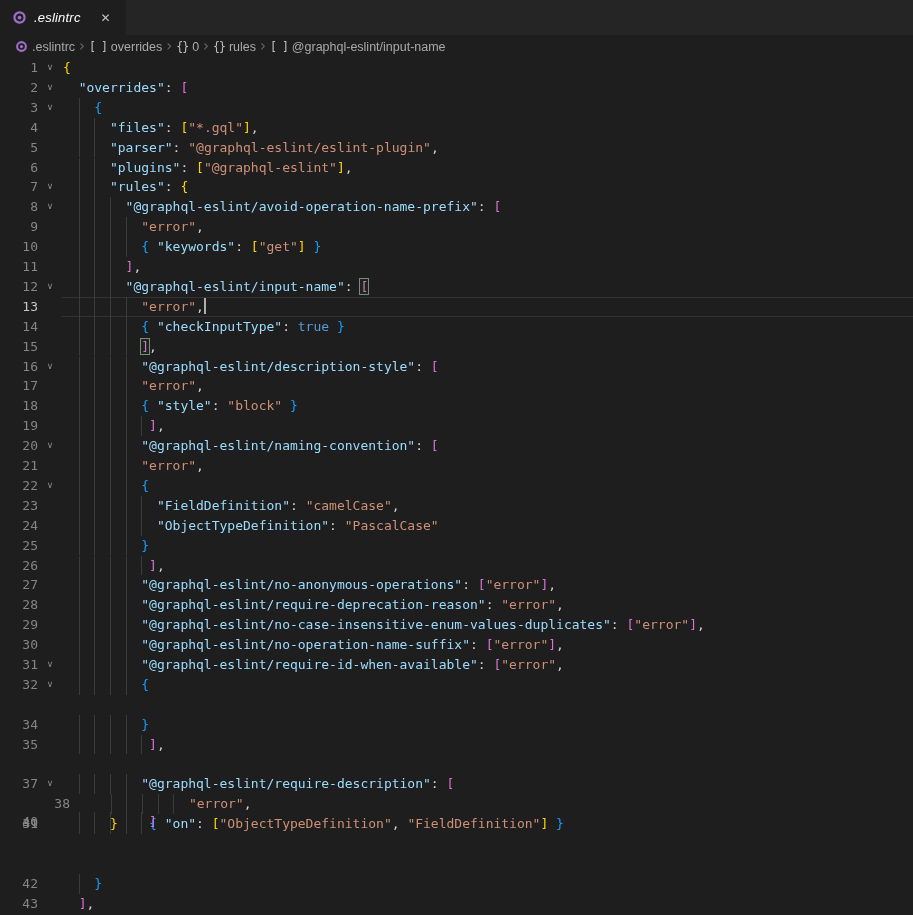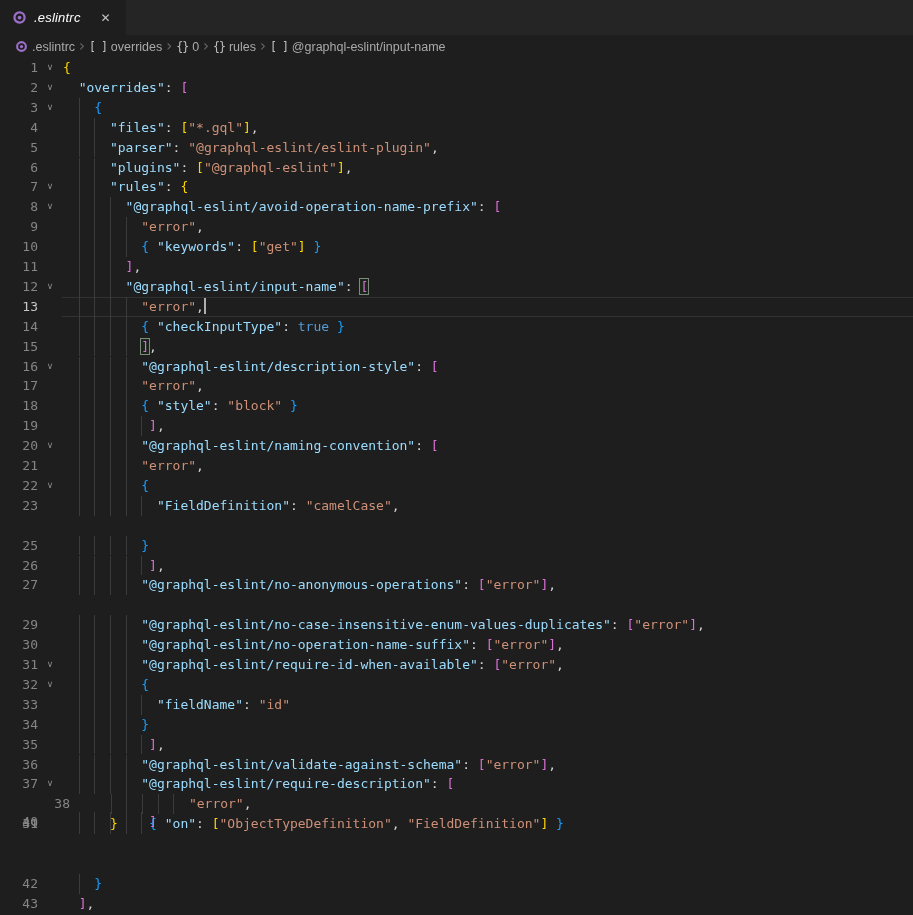--- a/index.html
+++ b/index.html
@@ -264,20 +264,29 @@
       </div>
       <div class="line" style="top: 437.8px;">
         <div class="guide" style="left: 78.652px;"></div>
         <div class="guide" style="left: 94.304px;"></div>
         <div class="guide" style="left: 109.956px;"></div>
         <div class="guide" style="left: 125.608px;"></div>
         <div class="guide" style="left: 141.26px;"></div>
         <div class="num">23</div>
         <div class="code" style="padding-left: 94.912px;"><span class="tk-k">"FieldDefinition"</span><span class="tk-p">: </span><span class="tk-s">"camelCase"</span><span class="tk-p">,</span></div>
       </div>
+      <div class="line" style="top: 457.7px;">
+        <div class="guide" style="left: 78.652px;"></div>
+        <div class="guide" style="left: 94.304px;"></div>
+        <div class="guide" style="left: 109.956px;"></div>
+        <div class="guide" style="left: 125.608px;"></div>
+        <div class="guide" style="left: 141.26px;"></div>
+        <div class="num">24</div>
+        <div class="code" style="padding-left: 94.912px;"><span class="tk-k">"ObjectTypeDefinition"</span><span class="tk-p">: </span><span class="tk-s">"PascalCase"</span></div>
+      </div>
       <div class="line" style="top: 477.6px;">
         <div class="guide" style="left: 78.652px;"></div>
         <div class="guide" style="left: 94.304px;"></div>
         <div class="guide" style="left: 109.956px;"></div>
         <div class="guide" style="left: 125.608px;"></div>
         <div class="num">25</div>
         <div class="code" style="padding-left: 79.26px;"><span class="tk-b3">}</span></div>
       </div>
       <div class="line" style="top: 497.5px;">
         <div class="guide" style="left: 78.652px;"></div>
@@ -289,20 +298,28 @@
         <div class="code" style="padding-left: 87.086px;"><span class="tk-b2">]</span><span class="tk-p">,</span></div>
       </div>
       <div class="line" style="top: 517.4px;">
         <div class="guide" style="left: 78.652px;"></div>
         <div class="guide" style="left: 94.304px;"></div>
         <div class="guide" style="left: 109.956px;"></div>
         <div class="guide" style="left: 125.608px;"></div>
         <div class="num">27</div>
         <div class="code" style="padding-left: 79.26px;"><span class="tk-k">"@graphql-eslint/no-anonymous-operations"</span><span class="tk-p">: </span><span class="tk-b2">[</span><span class="tk-s">"error"</span><span class="tk-b2">]</span><span class="tk-p">,</span></div>
       </div>
+      <div class="line" style="top: 537.3px;">
+        <div class="guide" style="left: 78.652px;"></div>
+        <div class="guide" style="left: 94.304px;"></div>
+        <div class="guide" style="left: 109.956px;"></div>
+        <div class="guide" style="left: 125.608px;"></div>
+        <div class="num">28</div>
+        <div class="code" style="padding-left: 79.26px;"><span class="tk-k">"@graphql-eslint/require-deprecation-reason"</span><span class="tk-p">: </span><span class="tk-s">"error"</span><span class="tk-p">,</span></div>
+      </div>
       <div class="line" style="top: 557.2px;">
         <div class="guide" style="left: 78.652px;"></div>
         <div class="guide" style="left: 94.304px;"></div>
         <div class="guide" style="left: 109.956px;"></div>
         <div class="guide" style="left: 125.608px;"></div>
         <div class="num">29</div>
         <div class="code" style="padding-left: 79.26px;"><span class="tk-k">"@graphql-eslint/no-case-insensitive-enum-values-duplicates"</span><span class="tk-p">: </span><span class="tk-b2">[</span><span class="tk-s">"error"</span><span class="tk-b2">]</span><span class="tk-p">,</span></div>
       </div>
       <div class="line" style="top: 577.1px;">
         <div class="guide" style="left: 78.652px;"></div>
@@ -323,53 +340,36 @@
       </div>
       <div class="line" style="top: 616.9px;">
         <div class="guide" style="left: 78.652px;"></div>
         <div class="guide" style="left: 94.304px;"></div>
         <div class="guide" style="left: 109.956px;"></div>
         <div class="guide" style="left: 125.608px;"></div>
         <div class="num">32</div>
         <div class="fold">∨</div>
         <div class="code" style="padding-left: 79.26px;"><span class="tk-b3">{</span></div>
       </div>
-      <div class="line" style="top: 636.8px;">
-        <div class="guide" style="left: 78.652px;"></div>
-        <div class="guide" style="left: 94.304px;"></div>
-        <div class="guide" style="left: 109.956px;"></div>
-        <div class="guide" style="left: 125.608px;"></div>
-        <div class="guide" style="left: 141.26px;"></div>
-        <div class="num">33</div>
-        <div class="code" style="padding-left: 94.912px;"><span class="tk-k">"fieldName"</span><span class="tk-p">: </span><span class="tk-s">"id"</span></div>
-      </div>
       <div class="line" style="top: 656.7px;">
         <div class="guide" style="left: 78.652px;"></div>
         <div class="guide" style="left: 94.304px;"></div>
         <div class="guide" style="left: 109.956px;"></div>
         <div class="guide" style="left: 125.608px;"></div>
         <div class="num">34</div>
         <div class="code" style="padding-left: 79.26px;"><span class="tk-b3">}</span></div>
       </div>
       <div class="line" style="top: 676.6px;">
         <div class="guide" style="left: 78.652px;"></div>
         <div class="guide" style="left: 94.304px;"></div>
         <div class="guide" style="left: 109.956px;"></div>
         <div class="guide" style="left: 125.608px;"></div>
         <div class="guide" style="left: 141.26px;"></div>
         <div class="num">35</div>
         <div class="code" style="padding-left: 87.086px;"><span class="tk-b2">]</span><span class="tk-p">,</span></div>
-      </div>
-      <div class="line" style="top: 696.5px;">
-        <div class="guide" style="left: 78.652px;"></div>
-        <div class="guide" style="left: 94.304px;"></div>
-        <div class="guide" style="left: 109.956px;"></div>
-        <div class="guide" style="left: 125.608px;"></div>
-        <div class="num">36</div>
-        <div class="code" style="padding-left: 79.26px;"><span class="tk-k">"@graphql-eslint/validate-against-schema"</span><span class="tk-p">: </span><span class="tk-b2">[</span><span class="tk-s">"error"</span><span class="tk-b2">]</span><span class="tk-p">,</span></div>
       </div>
       <div class="line" style="top: 716.4px;">
         <div class="guide" style="left: 78.652px;"></div>
         <div class="guide" style="left: 94.304px;"></div>
         <div class="guide" style="left: 109.956px;"></div>
         <div class="guide" style="left: 125.608px;"></div>
         <div class="num">37</div>
         <div class="fold">∨</div>
         <div class="code" style="padding-left: 79.26px;"><span class="tk-k">"@graphql-eslint/require-description"</span><span class="tk-p">: </span><span class="tk-b2">[</span></div>
       </div>

